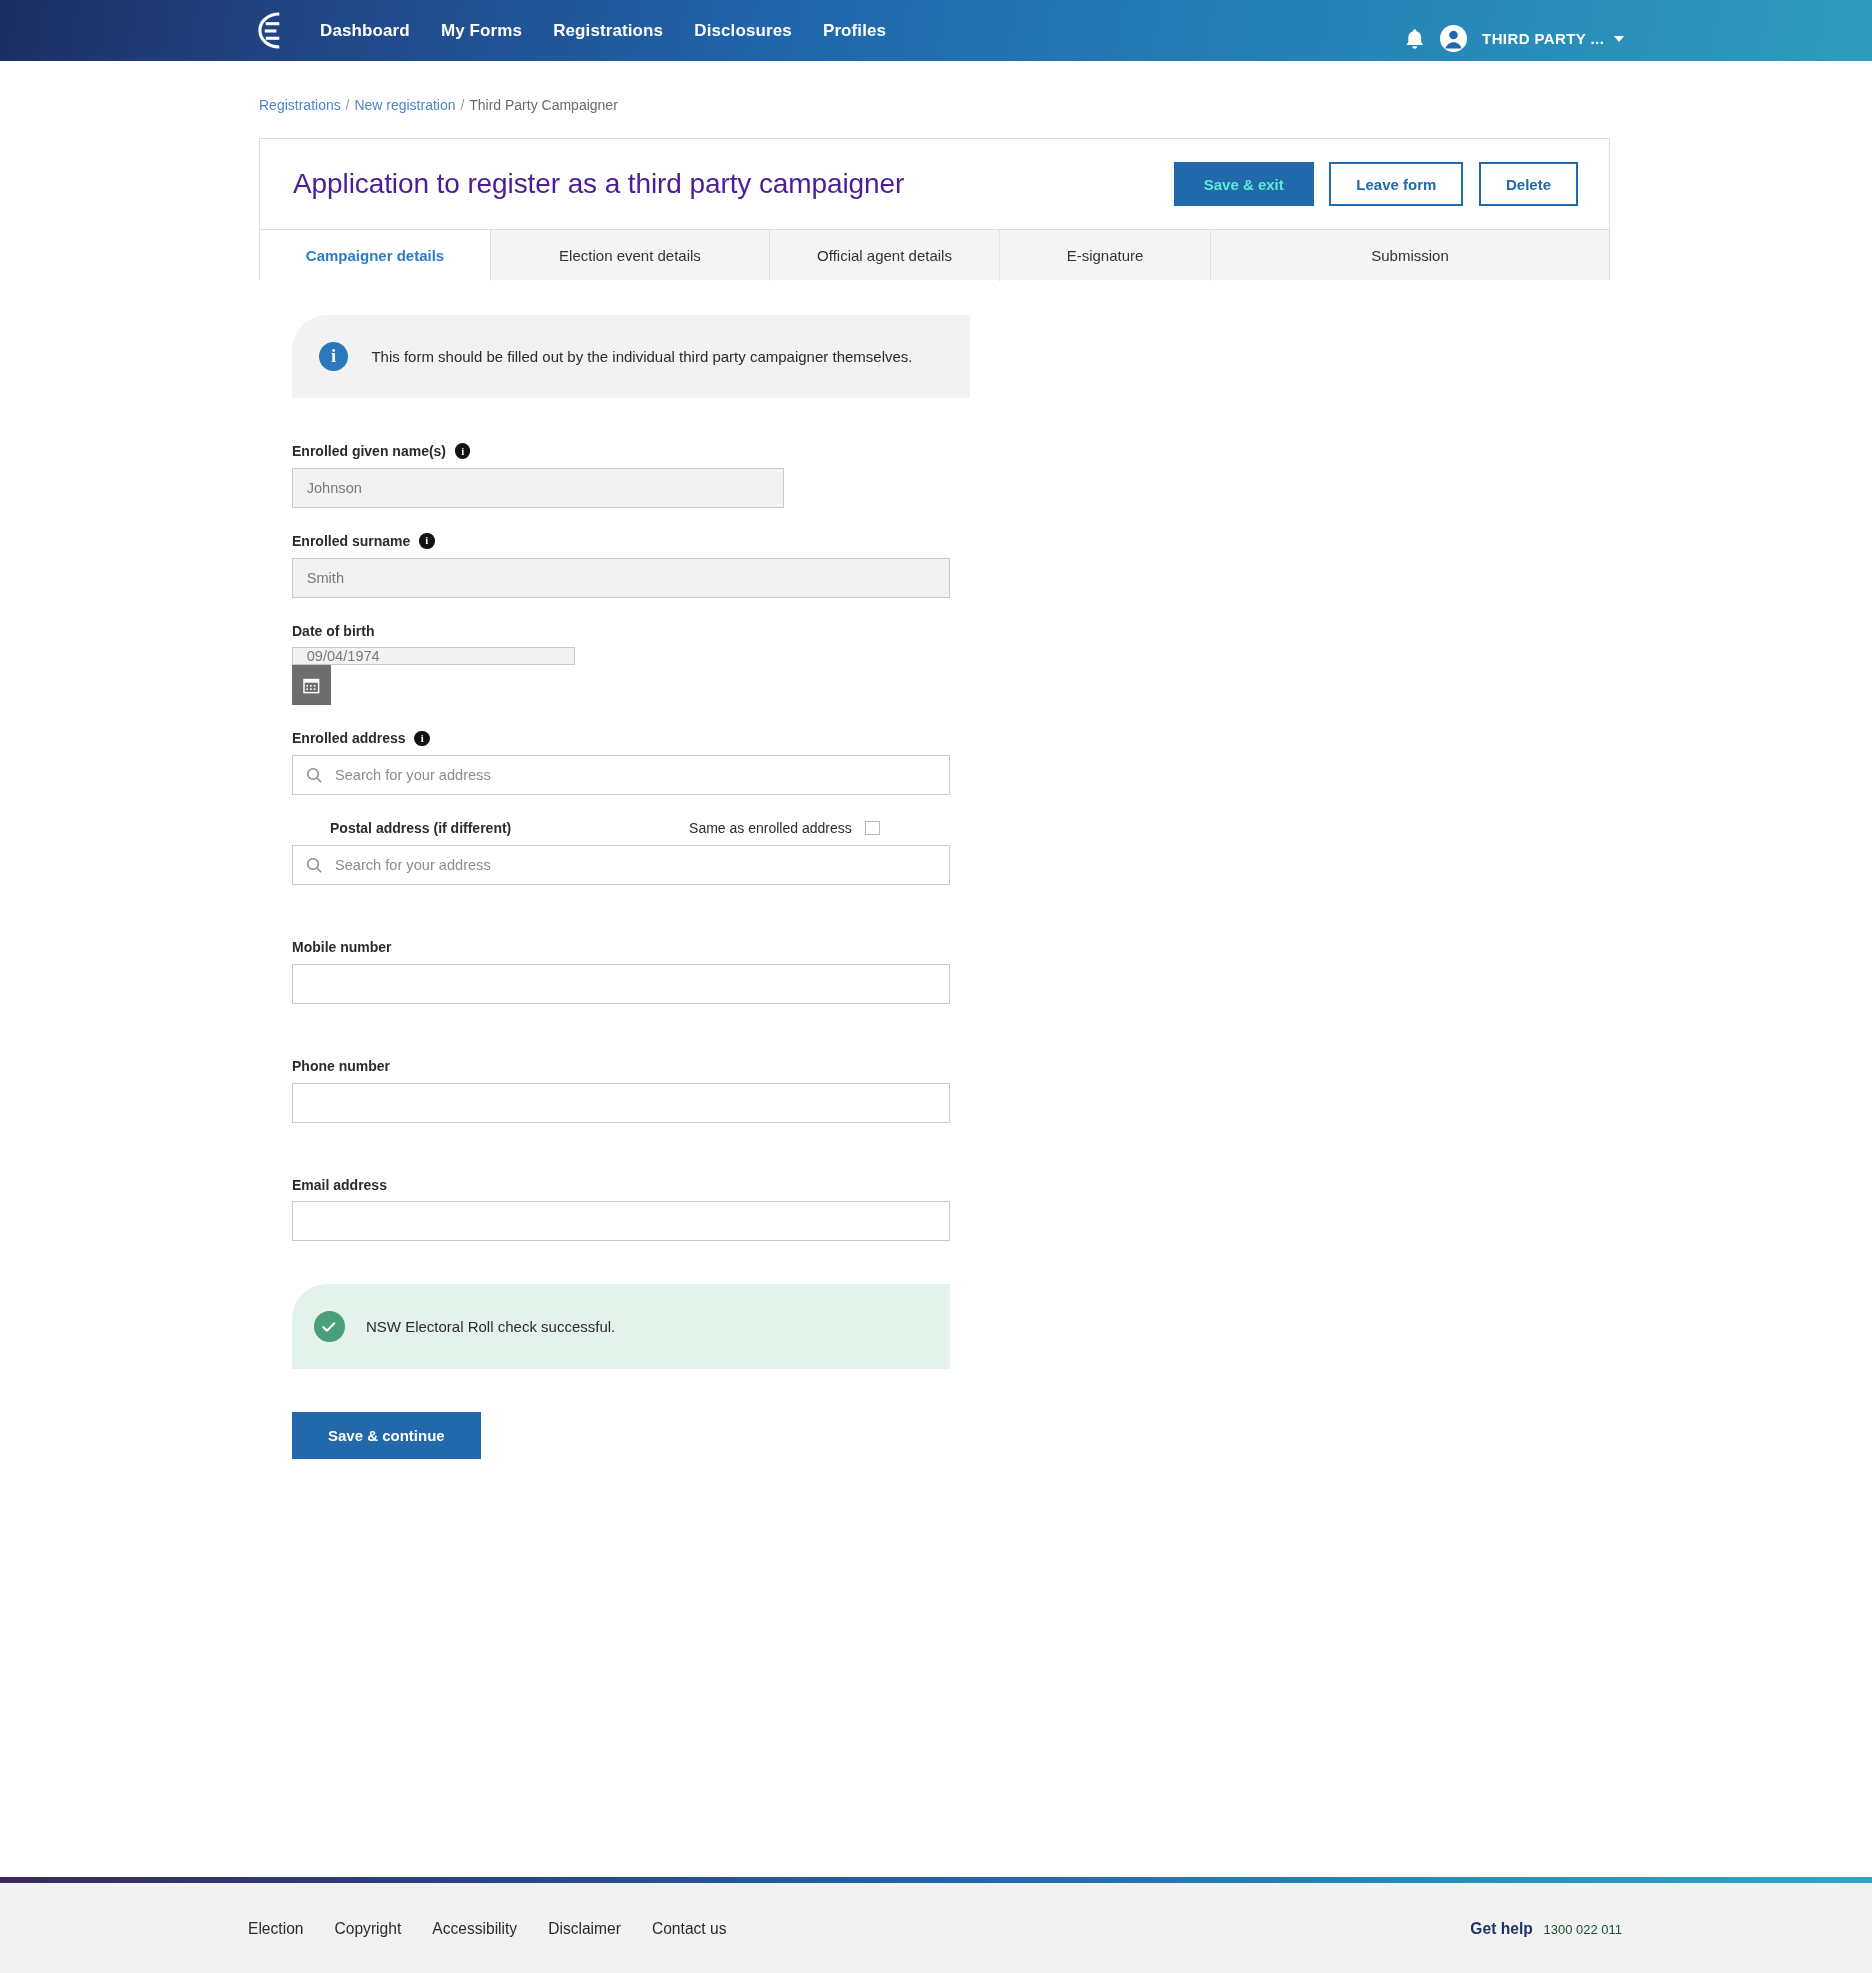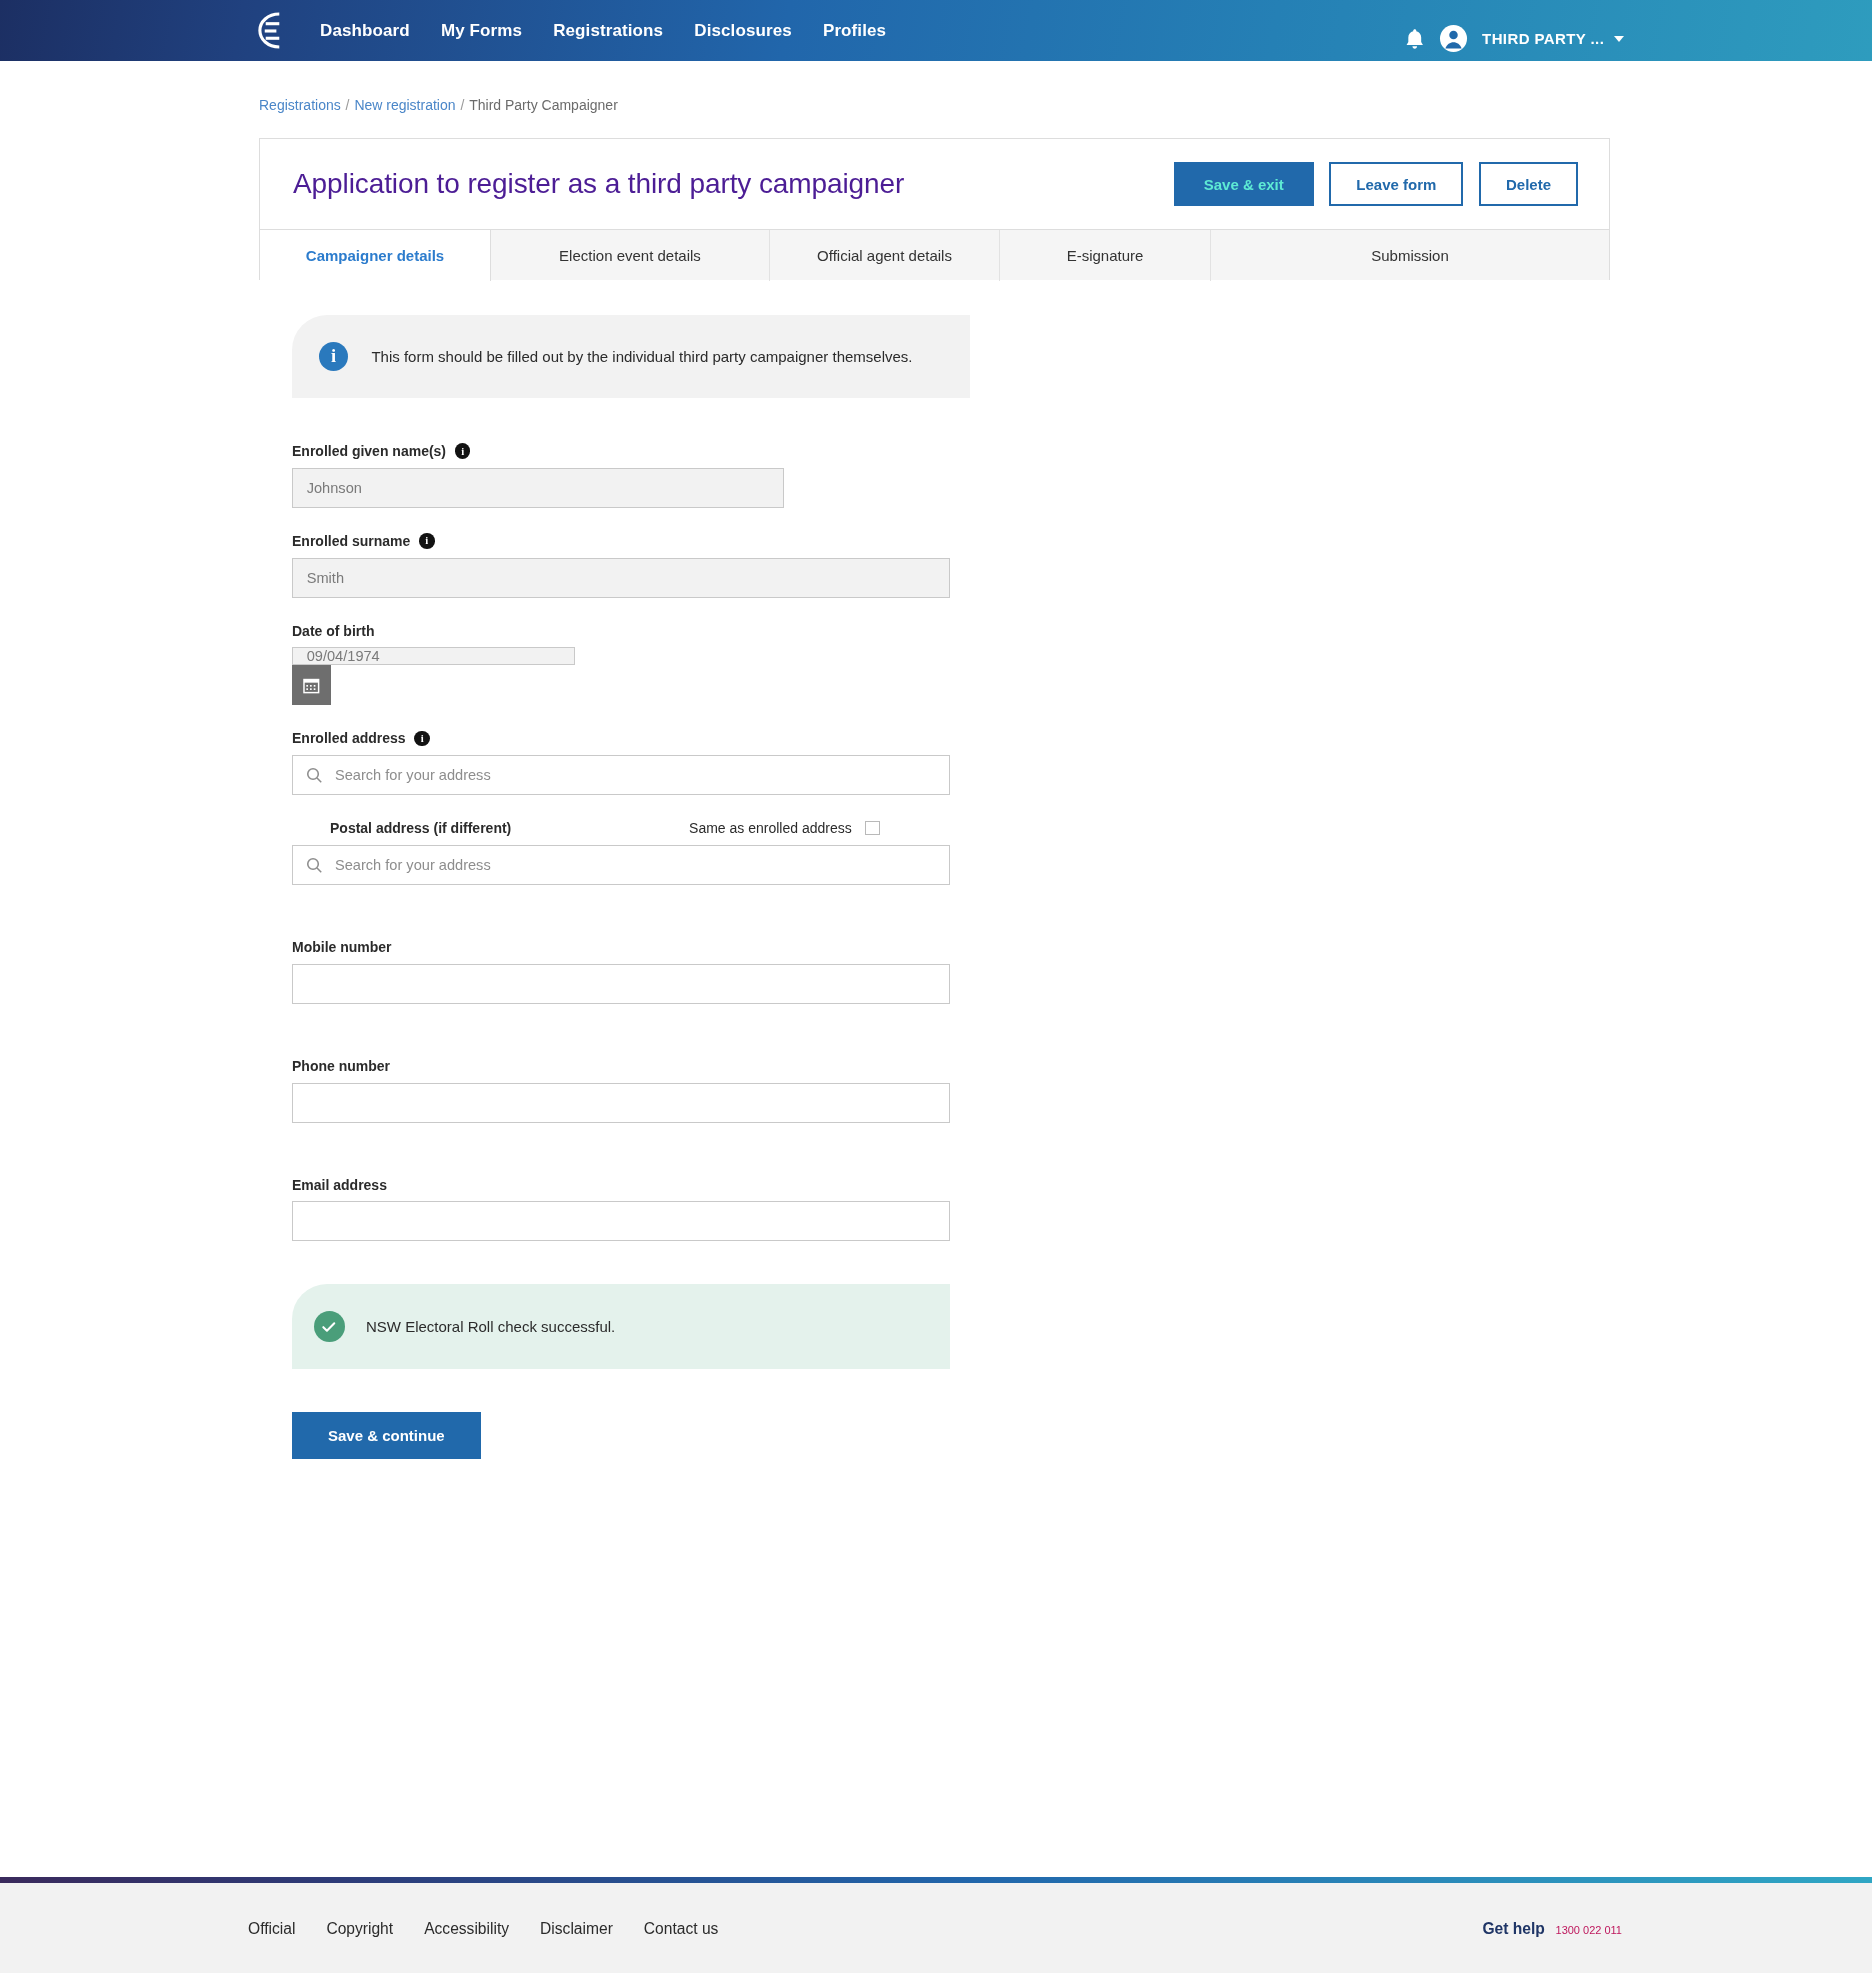--- a/index.html
+++ b/index.html
@@ -359,21 +359,21 @@
     cursor: pointer;
   }
   .footer-help {
     position: absolute;
     right: 250px;
     display: flex;
     align-items: baseline;
     gap: 10.7px;
   }
   .help-label { font-size: 15.6px; font-weight: bold; color: #1f3566; }
-  .help-phone { font-size: 11px; color: #be185d; }
+  .help-phone { font-size: 13px; color: #14532d; }
 </style>
 </head>
 <body>
 
 <div class="topnav">
   <div class="nav-left">
     <svg class="brand-logo" viewBox="0 0 34 40">
       <path d="M24 3 C12 3 4 11 4 20 C4 29 12 37 24 37" fill="none" stroke="#ffffff" stroke-width="3.2"></path>
       <path d="M10 13 L24 13" stroke="#ffffff" stroke-width="3.2" fill="none"></path>
       <path d="M9 20.5 L21 20.5" stroke="#ffffff" stroke-width="3.2" fill="none"></path>
@@ -550,21 +550,21 @@
     </span>
     <span class="success-text">NSW Electoral Roll check successful.</span>
   </div>
 
   <button class="btn-save-continue">Save &amp; continue</button>
 </div>
 
 <div class="footer-rule"></div>
 <div class="footer">
   <div class="footer-links">
-    <a class="footer-link">Official</a>
+    <a class="footer-link">Election</a>
     <a class="footer-link">Copyright</a>
     <a class="footer-link">Accessibility</a>
     <a class="footer-link">Disclaimer</a>
     <a class="footer-link">Contact us</a>
   </div>
   <div class="footer-help">
     <span class="help-label">Get help</span>
     <span class="help-phone">1300 022 011</span>
   </div>
 </div>

